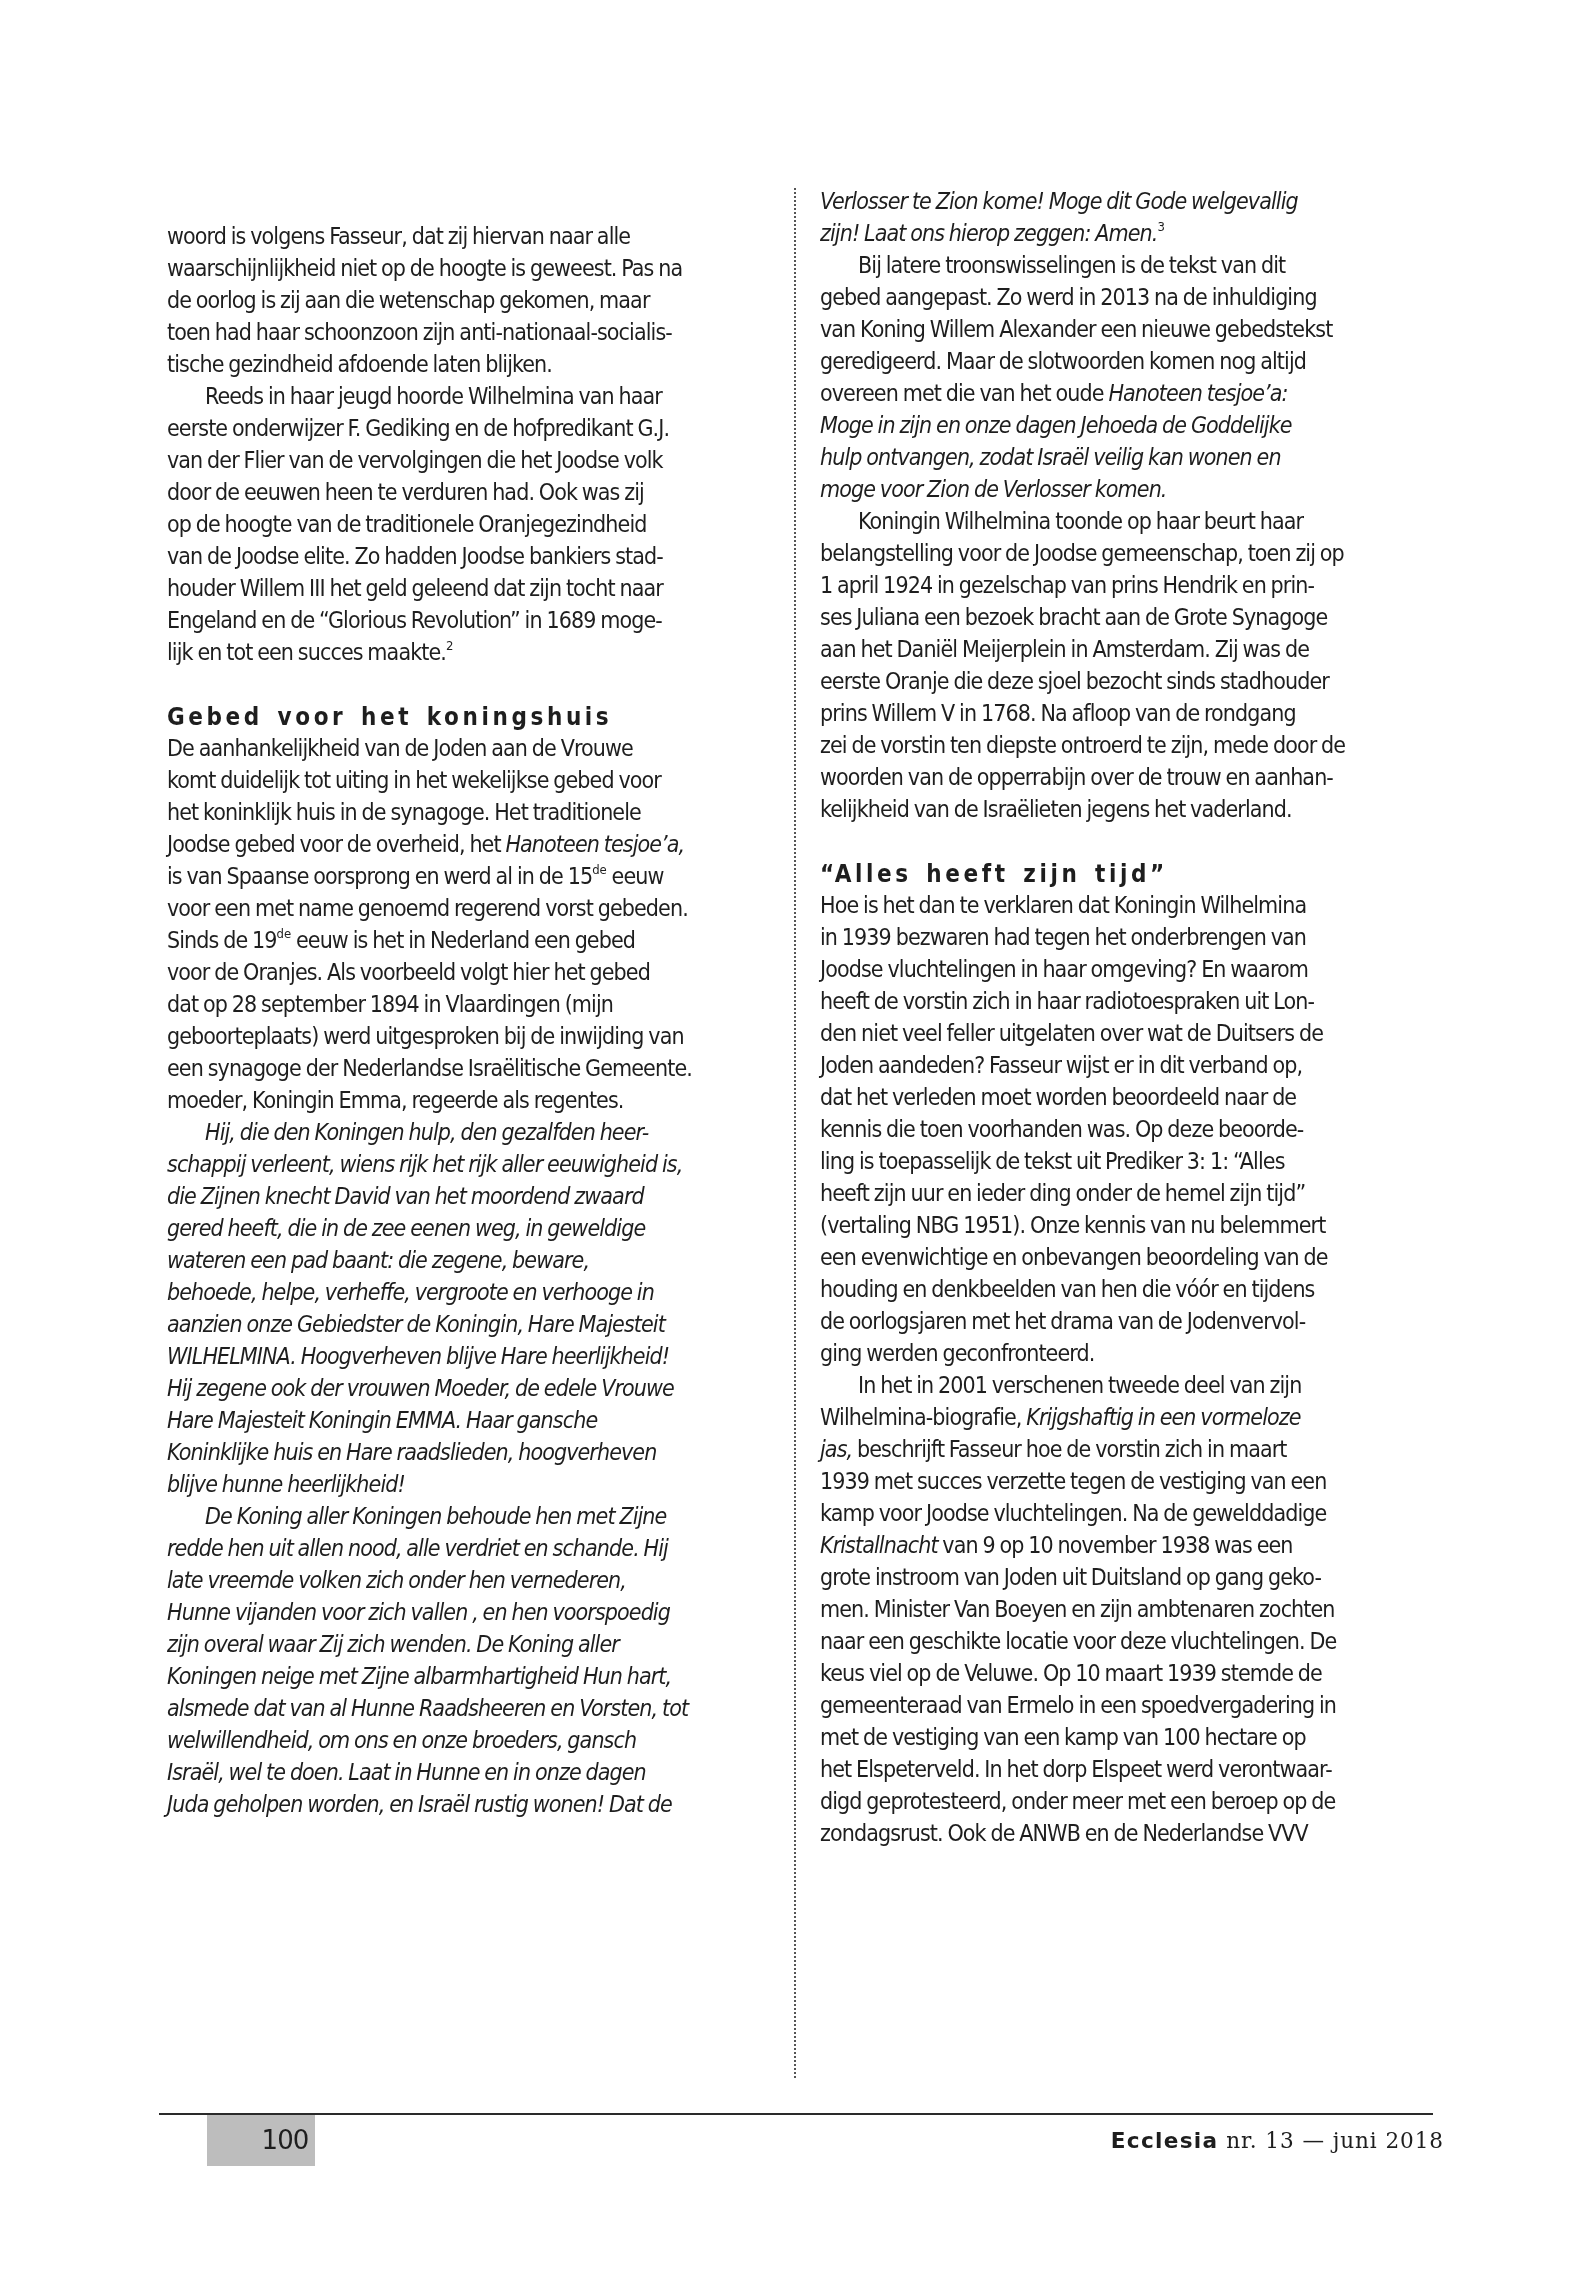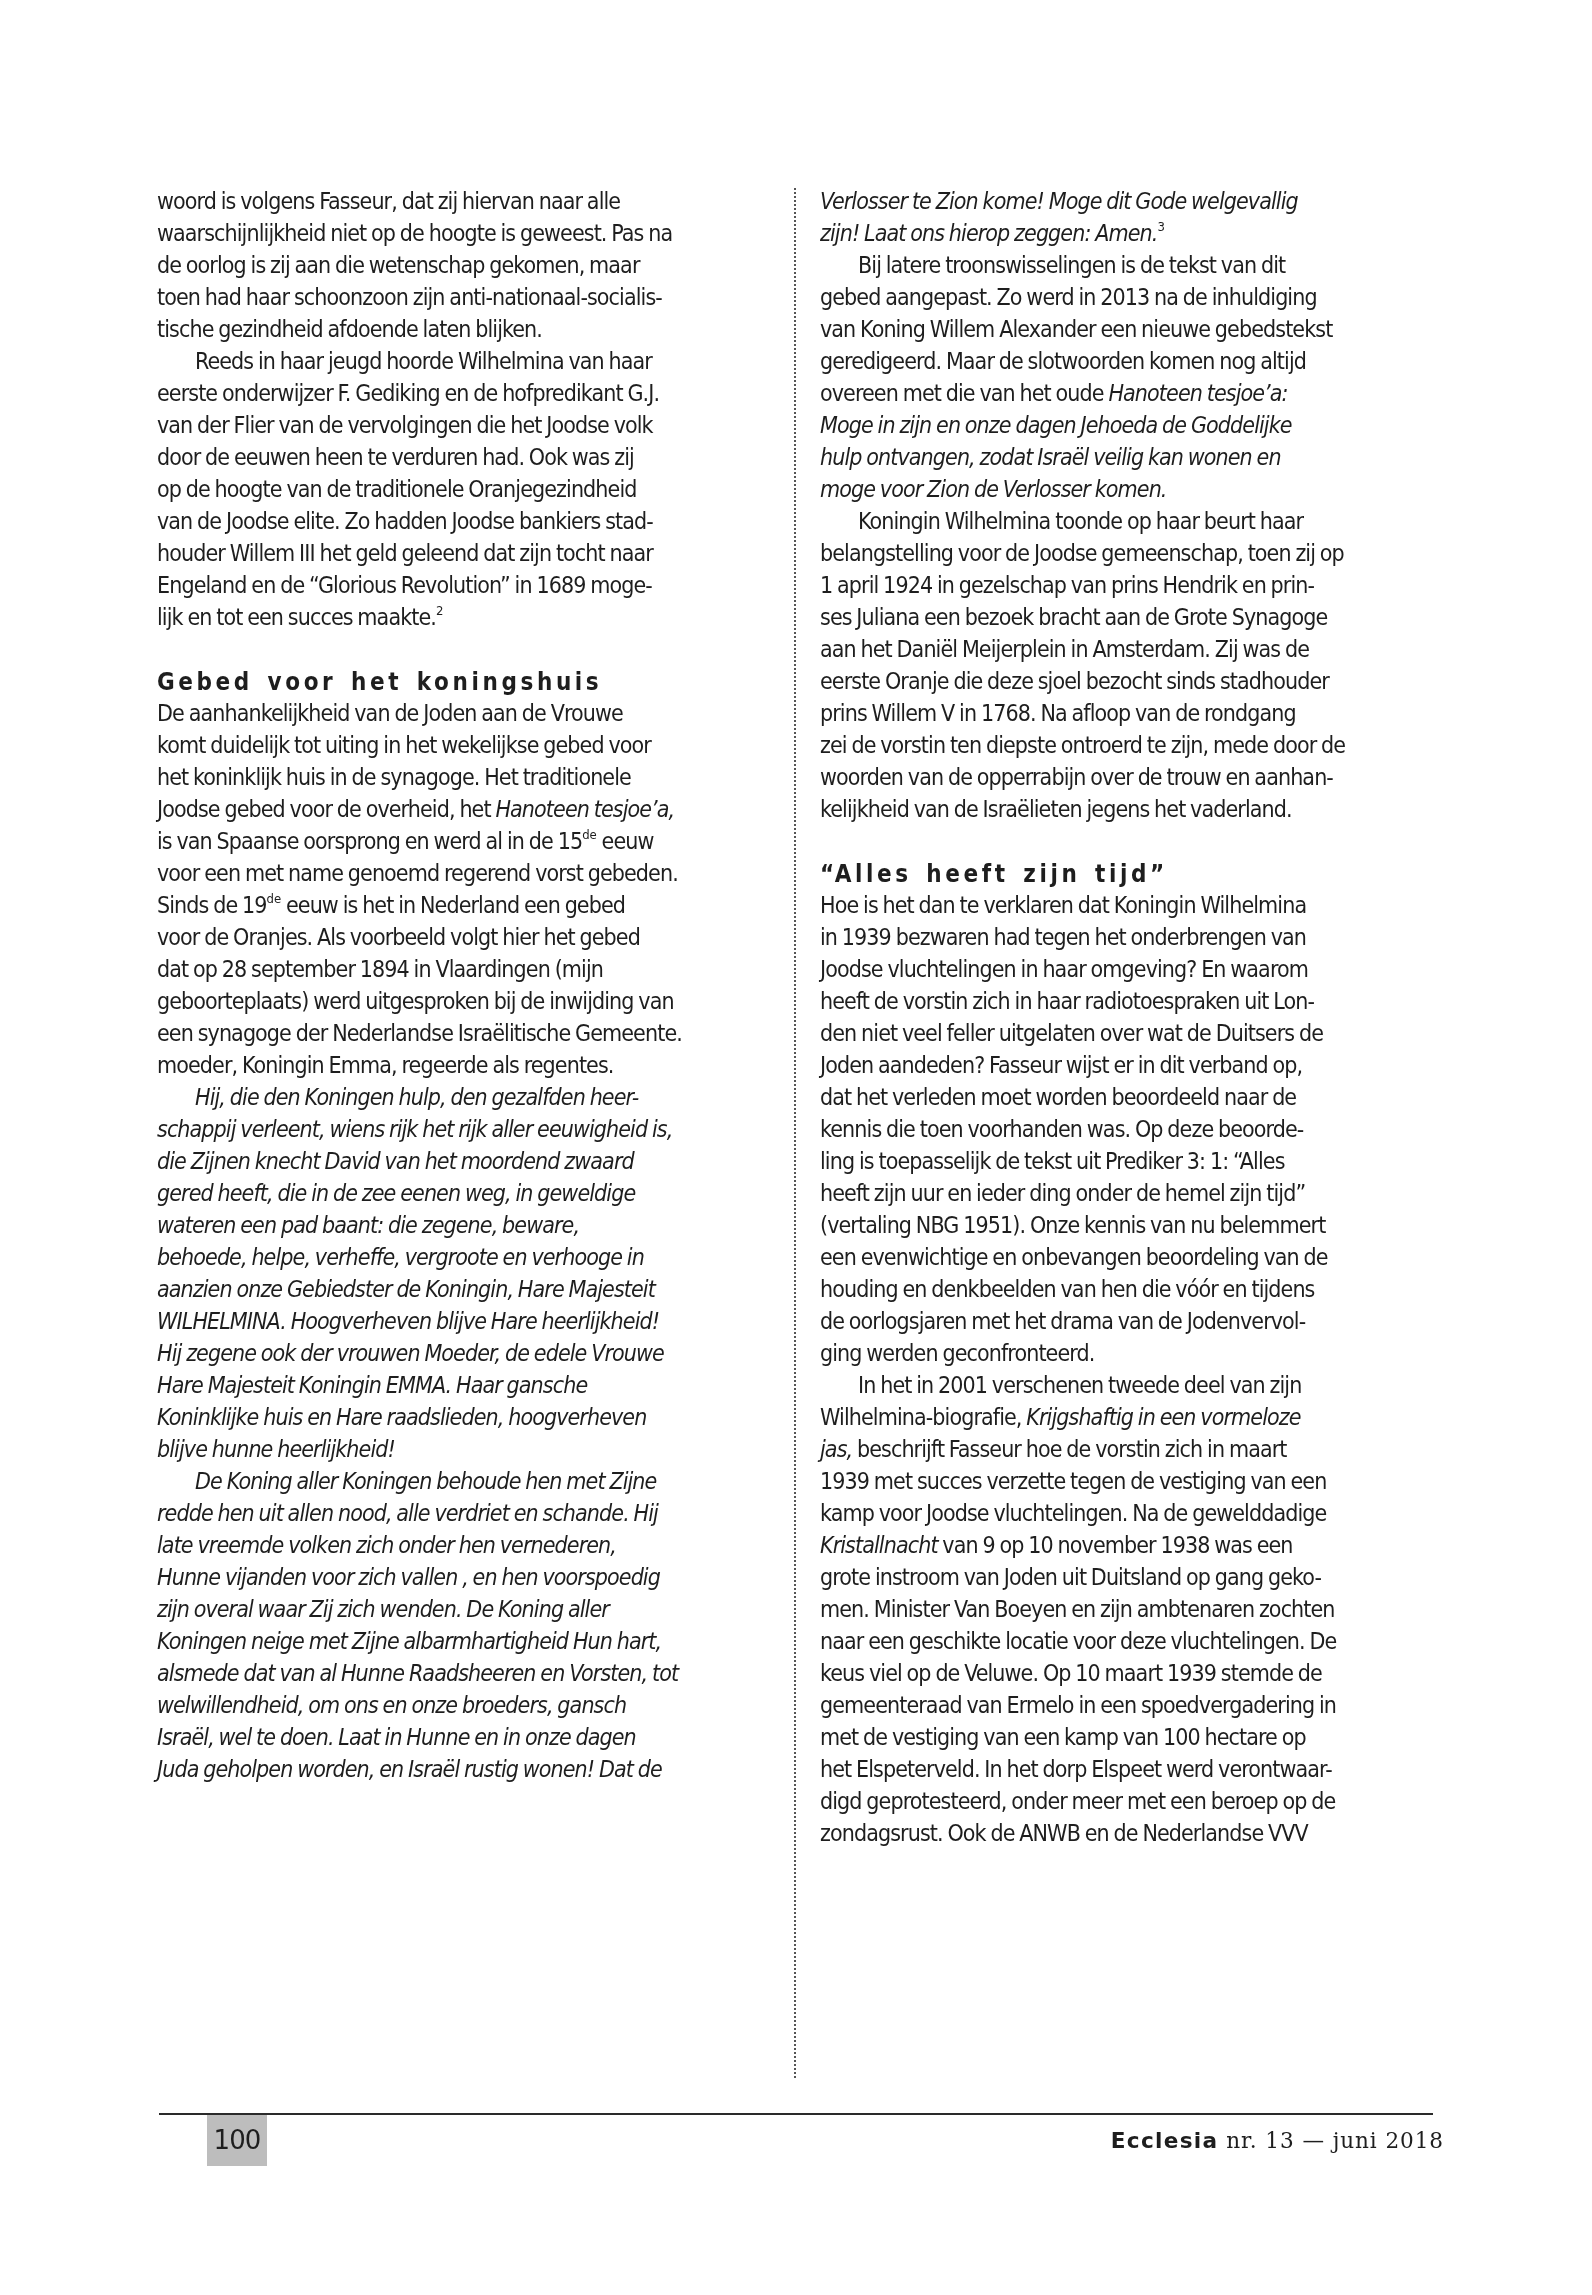--- a/index.html
+++ b/index.html
@@ -4,21 +4,21 @@
 <style>
   html, body { margin: 0; padding: 0; background: #ffffff; }
   body { width: 1592px; height: 2295px; position: relative; overflow: hidden; color: #1e1e1e; }
   .col {
     position: absolute; top: 185px;
     font-family: "DejaVu Sans", sans-serif;
     font-size: 23px; line-height: 32px;
     letter-spacing: -0.9px; word-spacing: -0.9px;
     font-stretch: condensed;
   }
-  .col-left { left: 157px; width: 628px; }
+  .col-left { left: 167px; width: 628px; margin-top: 35px; }
   .col-right { left: 820px; width: 618px; }
   .line { white-space: nowrap; height: 32px; }
   .indent { padding-left: 38px; }
   .it { font-style: italic; }
   .blank { height: 32px; }
   .heading {
     font-family: "DejaVu Sans", sans-serif; font-weight: bold;
     font-size: 24px; letter-spacing: 3.6px; word-spacing: 3.5px;
     height: 32px; line-height: 35px; white-space: nowrap;
   }
@@ -26,20 +26,21 @@
   .divider {
     position: absolute; left: 794px; top: 188px; height: 1890px; width: 0;
     border-left: 2.6px dotted #555555;
   }
   .rule { position: absolute; left: 159px; top: 2113px; width: 1274px; height: 1.7px; background: #2a2a2a; }
   .pagenum {
     position: absolute; left: 207px; top: 2115px; width: 60px; height: 51px;
     background: #bdbdbd; color: #1e1e1e;
     font-family: "DejaVu Sans", sans-serif; font-size: 26px; line-height: 51px; text-align: center;
     letter-spacing: -0.9px;
+    padding-left: 48px;
   }
   .journal {
     position: absolute; right: 148px; top: 2123px;
     font-family: "DejaVu Serif", serif; font-size: 21.6px; line-height: 35px; letter-spacing: 0.9px;
     white-space: nowrap;
   }
   .journal b { font-family: "DejaVu Sans", sans-serif; font-weight: bold; letter-spacing: 1.3px; }
 </style>
 </head>
 <body>

